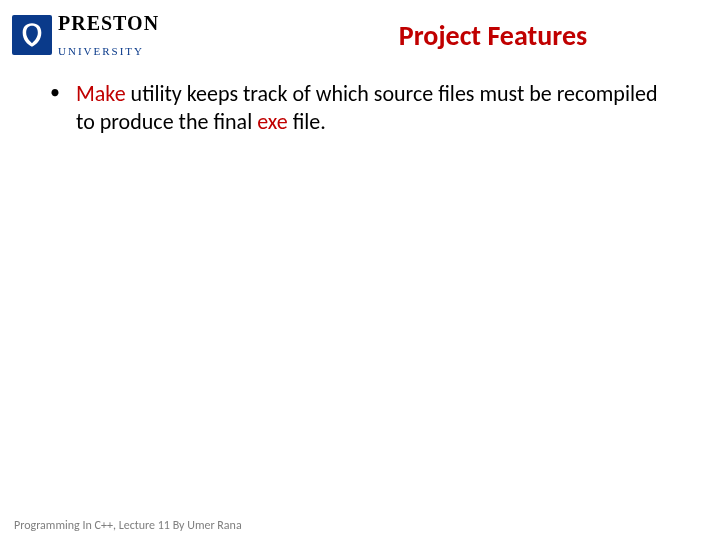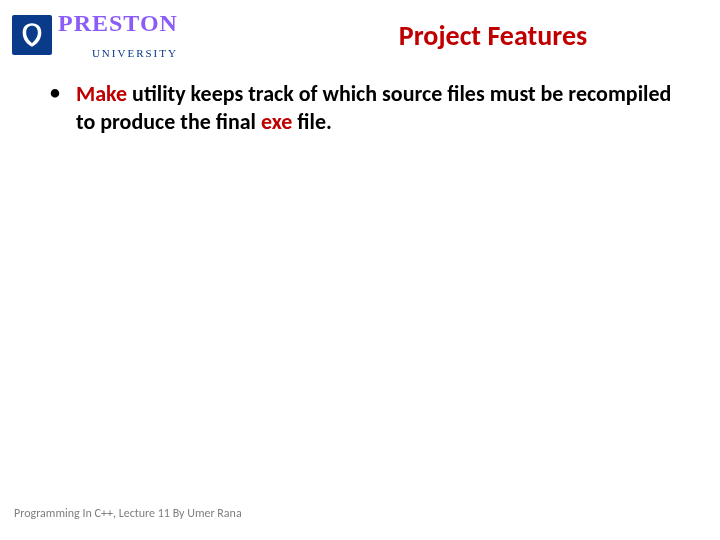--- a/index.html
+++ b/index.html
@@ -33,43 +33,41 @@
   }
   .crest svg { display: block; }
   .logo-text {
     display: flex;
     flex-direction: column;
     line-height: 1;
   }
   .logo-main {
     font-family: Georgia, "Times New Roman", serif;
     font-weight: bold;
-    font-size: 24px;
+    font-size: 20px;
     letter-spacing: 1px;
-    color: #8b5cf6;
+    color: #000000;
   }
   .logo-sub {
     font-family: Georgia, "Times New Roman", serif;
     font-size: 11px;
     letter-spacing: 2px;
     color: #0a3a8a;
     margin-top: 13px;
-    text-align: right;
   }
   .title {
     flex: 1;
     text-align: center;
     padding-left: 56px;
     font-weight: bold;
     font-size: 28px;
     color: #c00000;
   }
   .content {
     padding: 22px 42px 0 42px;
-    font-weight: bold;
   }
   ul.bullets {
     list-style: none;
   }
   ul.bullets > li {
     position: relative;
     padding-left: 34px;
     font-size: 22px;
     line-height: 1.28;
     color: #000;
@@ -81,21 +79,21 @@
     position: absolute;
     left: 8px;
     top: 0;
     color: #000;
     font-size: 20px;
   }
   .kw { color: #c00000; }
   .footer {
     position: absolute;
     left: 14px;
-    bottom: 20px;
+    bottom: 8px;
     font-size: 12px;
     color: #7f7f7f;
   }
 </style>
 </head>
 <body>
 
 <div class="header">
   <div class="logo-block">
     <div class="crest">

